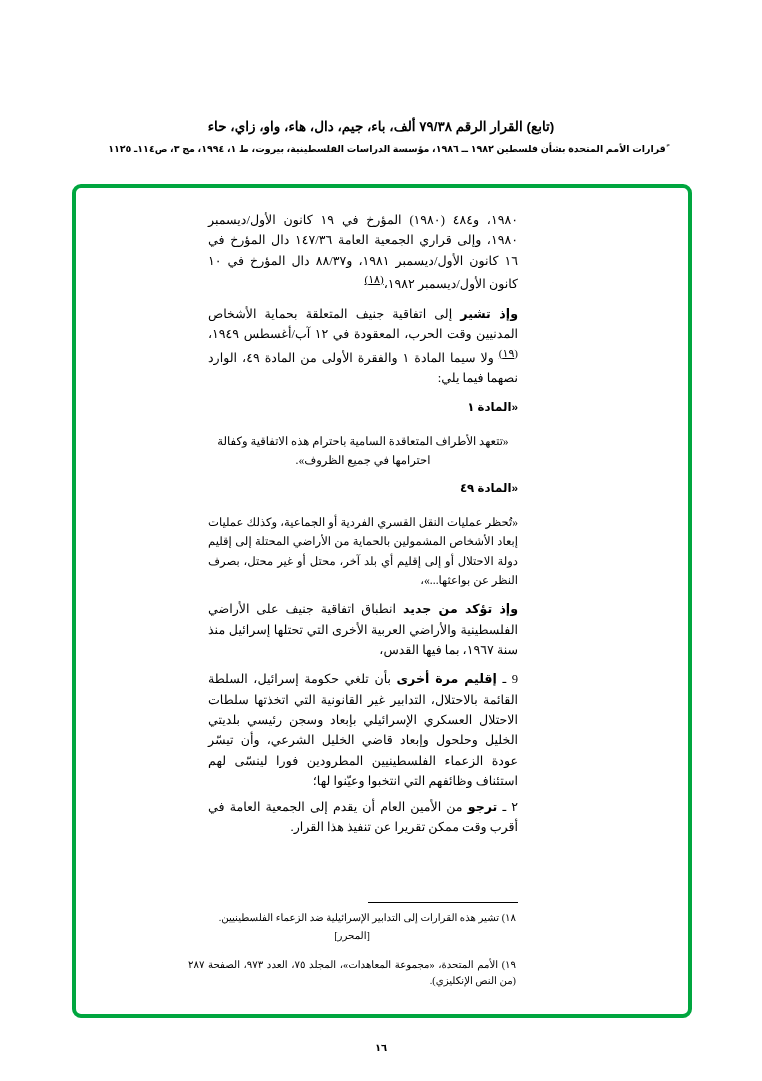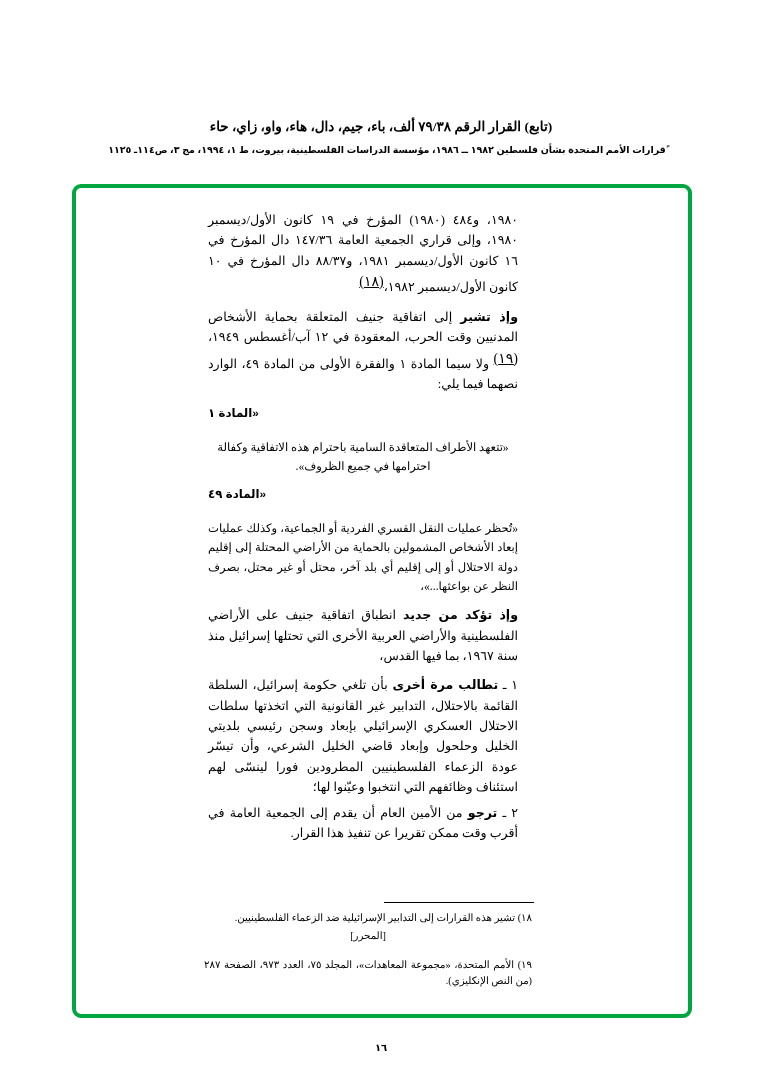--- a/index.html
+++ b/index.html
@@ -21,21 +21,21 @@
   }
   
   .header {
     position: absolute;
     top: 118px;
     left: 0;
     right: 0;
     text-align: center;
   }
   .header .title {
-    font-family: Liberation Serif, serif;
+    font-family: Liberation Sans, sans-serif;
     font-weight: bold;
     font-size: 13.5px;
     letter-spacing: 0px;
     direction: rtl;
   }
   .header .source {
     margin-top: 9px;
     font-family: "Liberation Sans", "DejaVu Sans", sans-serif;
     font-weight: bold;
     font-size: 9.5px;
@@ -82,37 +82,37 @@
   }
   .center {
     text-align: center;
   }
   .quote {
     font-size: 11.6px;
     line-height: 1.66;
     margin-top: 15px;
   }
   .article-head {
-    text-align: left;
+    text-align: right;
     font-family: "Liberation Sans", "DejaVu Sans", sans-serif;
     font-weight: bold;
     font-size: 11.8px;
     margin-bottom: 3px;
     margin-top: 2px;
   }
   sup {
-    font-size: 14px;
+    font-size: 11px;
     vertical-align: super;
     text-decoration: underline;
   }
   
   .footnotes {
     position: absolute;
     bottom: 22px;
-    right: 154px;
+    right: 170px;
     width: 330px;
     direction: rtl;
     font-size: 10.2px;
     line-height: 1.62;
     text-align: justify;
   }
   .fn-rule {
     width: 150px;
     height: 1px;
     background: #000;
@@ -174,22 +174,22 @@
         <div class="article-head">«المادة ٤٩</div>
         <p class="para quote">«تُحظر عمليات النقل القسري الفردية أو الجماعية، وكذلك عمليات إبعاد الأشخاص المشمولين بالحماية من الأراضي المحتلة إلى إقليم دولة الاحتلال أو إلى إقليم أي بلد آخر، محتل أو غير محتل، بصرف النظر عن بواعثها...»،</p>
       </div>
 
       <p class="para mix-bold-lead">
         <b>وإذ تؤكد من جديد</b>
         <span>انطباق اتفاقية جنيف على الأراضي الفلسطينية والأراضي العربية الأخرى التي تحتلها إسرائيل منذ سنة ١٩٦٧، بما فيها القدس،</span>
       </p>
 
       <p class="para tight mix-bold-lead">
-        <span>١ ـ</span>
-        <b>تطالب مرة أخرى</b>
+        <span>9 ـ</span>
+        <b>إقليم مرة أخرى</b>
         <span>بأن تلغي حكومة إسرائيل، السلطة القائمة بالاحتلال، التدابير غير القانونية التي اتخذتها سلطات الاحتلال العسكري الإسرائيلي بإبعاد وسجن رئيسي بلديتي الخليل وحلحول وإبعاد قاضي الخليل الشرعي، وأن تيسّر عودة الزعماء الفلسطينيين المطرودين فورا لينسّى لهم استئناف وظائفهم التي انتخبوا وعيّنوا لها؛</span>
       </p>
 
       <p class="para tight mix-bold-lead">
         <span>٢ ـ</span>
         <b>ترجو</b>
         <span>من الأمين العام أن يقدم إلى الجمعية العامة في أقرب وقت ممكن تقريرا عن تنفيذ هذا القرار.</span>
       </p>
 
     </div>

